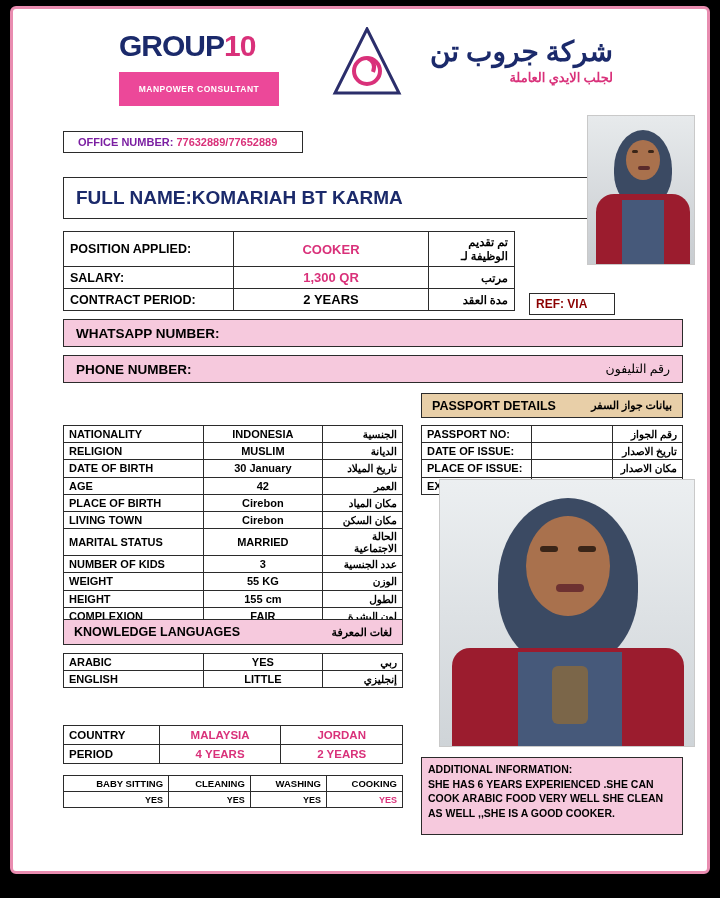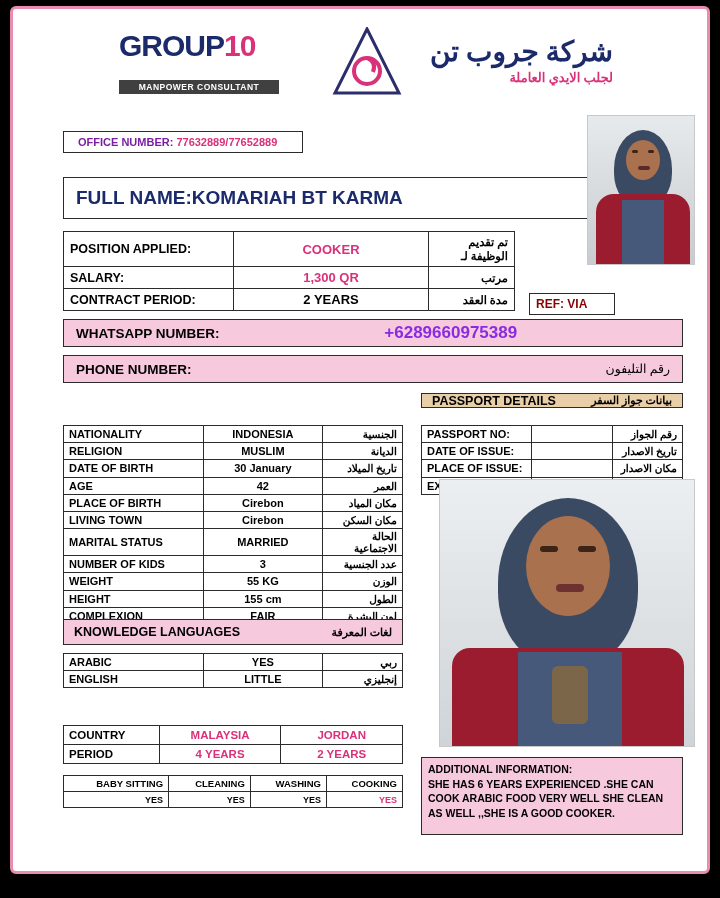--- a/index.html
+++ b/index.html
@@ -27,25 +27,25 @@
   
   .header { position:relative; height:100px; }
   .logo { position:absolute; left:92px; top:12px; width:160px; }
   .logo-top {
     font-family:"Liberation Sans", sans-serif;
     font-weight:bold; font-size:30px; letter-spacing:-1px;
     color:#1b2a6b; line-height:1;
   }
   .logo-top .ten { color:#d9317a; }
   .logo-sub {
-    margin-top:19px;
-    background:#404040; color:#fff;
+    margin-top:11px;
+    background:#ec4899; color:#fff;
     font-family:"Liberation Sans", sans-serif;
     font-size:8.5px; font-weight:bold; letter-spacing:.5px;
-    text-align:center; padding:2px 0;
+    text-align:center; padding:12px 0;
   }
   .mid-logo { position:absolute; left:300px; top:8px; width:80px; height:70px; }
   .arabic-co {
     position:absolute; right:82px; top:18px; text-align:right;
   }
   .arabic-co .l1 {
     font-size:28px; font-weight:bold; color:#1b2a6b; line-height:1.1;
   }
   .arabic-co .l2 {
     font-size:13px; font-weight:bold; color:#d9317a; margin-top:2px;
@@ -126,21 +126,21 @@
   #phone-bar    { left:36px; top:336px; width:620px; height:28px; }
 
   .section-bar {
     position:absolute; border:1px solid #2b2b2b;
     display:flex; align-items:center; justify-content:space-between;
     font-family:"Liberation Sans", sans-serif;
     font-size:12.5px; font-weight:bold;
     padding:0 10px;
   }
   #applicant-details-bar { left:36px; top:374px; width:340px; height:25px; background:#f0b7cf; }
-  #passport-details-bar  { left:394px; top:374px; width:262px; height:15px; background:#e8cfa8; }
+  #passport-details-bar  { left:394px; top:374px; width:262px; height:25px; background:#e8cfa8; }
   .section-bar .ar { font-family:"Liberation Serif", serif; font-weight:bold; font-size:11px; }
 
   
   table.det {
     position:absolute; border-collapse:collapse;
     font-family:"Liberation Sans", sans-serif;
   }
   table.det td {
     border:1px solid #2b2b2b; height:17.2px;
     font-size:11px; font-weight:bold; padding:1px 5px;
@@ -262,21 +262,20 @@
       <td class="val black">2 YEARS</td>
       <td class="ar">مدة العقد</td>
     </tr>
   </tbody>
       </table>
 
   <div class="ref-box">REF: VIA</div>
 
   <div class="bar" id="whatsapp-bar">
     <span class="lbl">WHATSAPP NUMBER:</span>
-    <span class="val">+6289660975389</span>
   </div>
 
   <div class="bar" id="phone-bar">
     <span class="lbl">PHONE NUMBER:</span>
     <span class="val"></span>
     <span class="ar">رقم التليفون</span>
   </div>
 
   <div class="section-bar" id="passport-details-bar">
     <span>PASSPORT DETAILS</span>

